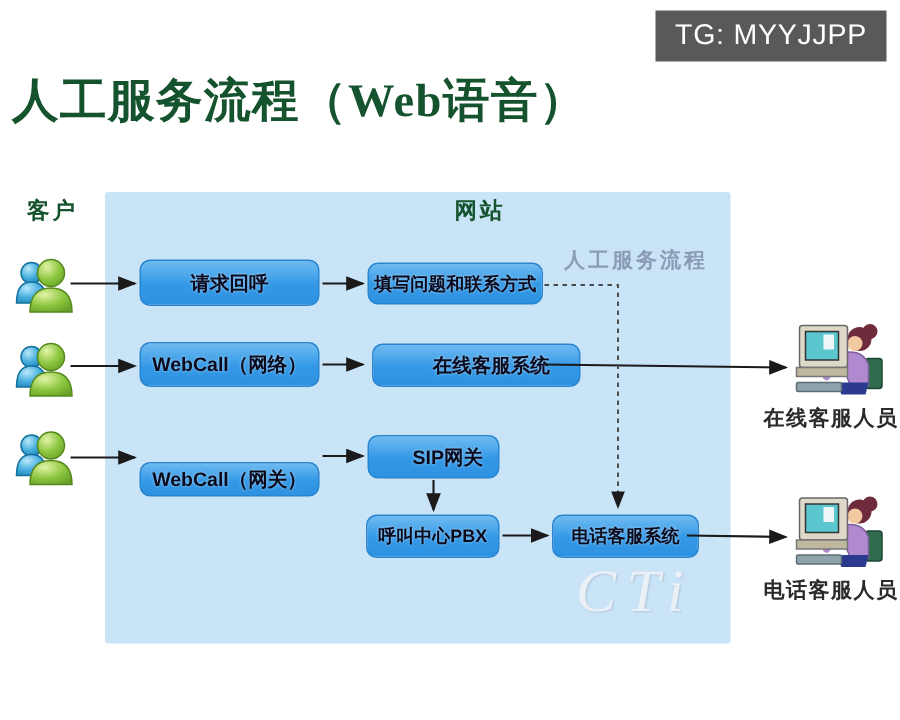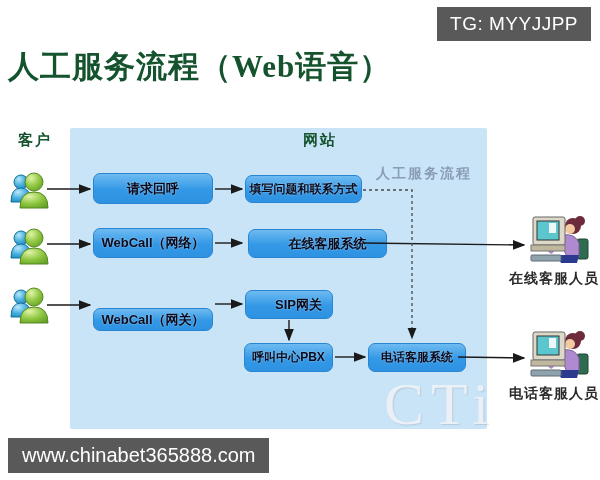--- a/index.html
+++ b/index.html
@@ -45,23 +45,24 @@
     color: #8A9DB5; font-size: 14px; font-weight: bold; letter-spacing: 2px;
   }
   .actor-label {
     position: absolute; width: 96px; text-align: center;
     font-weight: bold; font-size: 14px; color: #2b2b2b; letter-spacing: 1px;
   }
   .icon-wrap { position: absolute; }
   .wires { position: absolute; left: 0; top: 0; pointer-events: none; }
   .wm-big {
     position: absolute; left: 384px; top: 370px;
-    font-family: "Liberation Serif", serif; font-size: 60px;
+    font-family: "Liberation Serif", serif; font-size: 40px;
     color: rgba(236, 241, 247, 0.95); letter-spacing: 7px;
     text-shadow: 1px 1px 1px rgba(150,160,175,0.35);
+    font-style: italic;
   }
   .wm-small {
     position: absolute; left: 476px; top: 398px;
     font-family: "Liberation Serif", serif; font-size: 21px;
     color: #DADEE4; letter-spacing: 1px;
   }
 </style>
 </head>
 <body>
 
@@ -174,15 +175,14 @@
     <line x1="47" y1="305" x2="90" y2="305" stroke="#1a1a1a" stroke-width="1.4" marker-end="url(#arr)"></line>
     <line x1="215" y1="304" x2="242" y2="304" stroke="#1a1a1a" stroke-width="1.4" marker-end="url(#arr)"></line>
     <line x1="289" y1="320" x2="289" y2="340" stroke="#1a1a1a" stroke-width="1.4" marker-end="url(#arr)"></line>
     <line x1="335" y1="357" x2="365" y2="357" stroke="#1a1a1a" stroke-width="1.4" marker-end="url(#arr)"></line>
     <line x1="458" y1="357" x2="524" y2="358" stroke="#1a1a1a" stroke-width="1.4" marker-end="url(#arr)"></line>
     <polyline points="363,190 412,190 412,338" fill="none" stroke="#4a4a4a" stroke-width="1.3" stroke-dasharray="3,3" marker-end="url(#arr)"></polyline>
   </svg>
 
   <div class="wm-big">CTi</div>
 
-  <div class="badge-bottom">www.chinabet365888.com</div>
 
 </div>
 
 </body></html>

